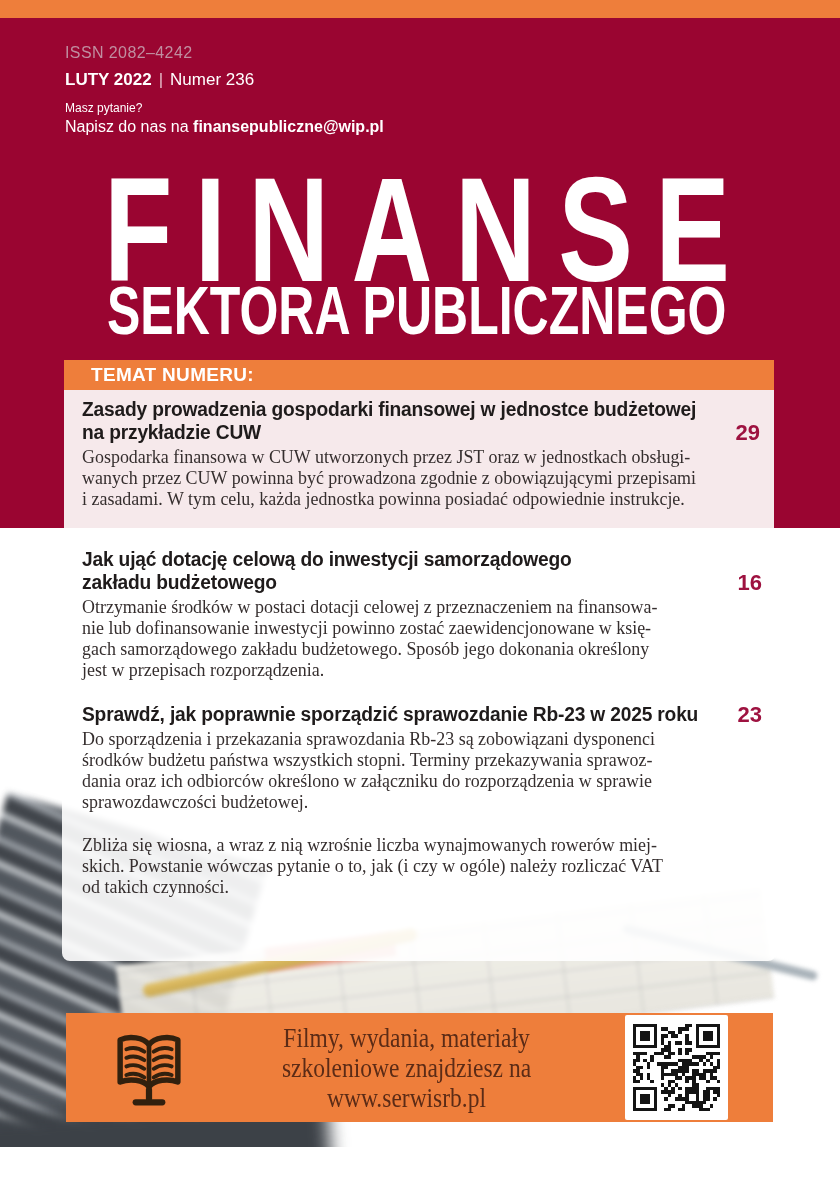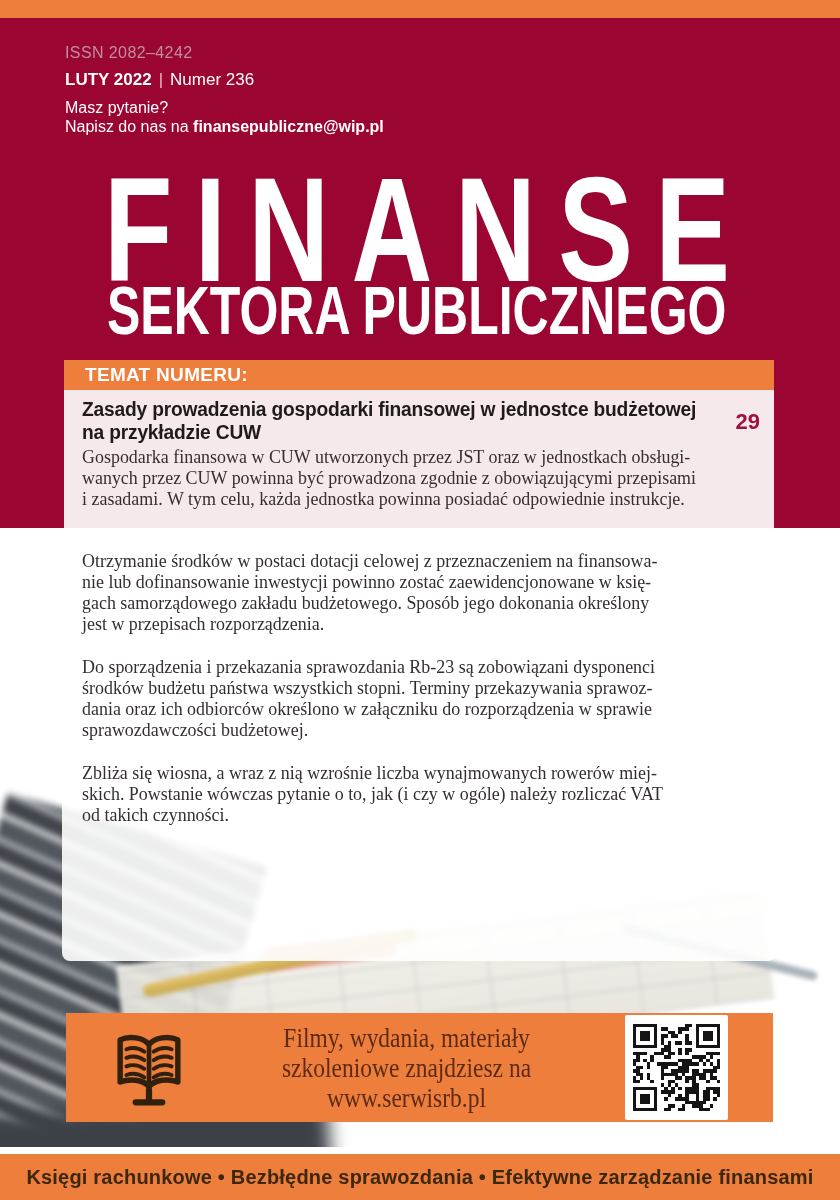--- a/index.html
+++ b/index.html
@@ -8,35 +8,35 @@
 
   
   .topbar{position:absolute;left:0;top:0;width:840px;height:18px;background:#EE7E3B;}
   .header{position:absolute;left:0;top:18px;width:840px;height:510px;background:#9A0531;}
 
   
   .issn{position:absolute;left:65px;top:26px;font-size:16px;color:#C08EA0;letter-spacing:.4px;}
   .issueline{position:absolute;left:65px;top:52px;font-size:17px;color:#fff;}
   .issueline .b{font-weight:bold;}
   .issueline .sep{margin:0 7px;color:#E7BFCB;font-weight:400;}
-  .ask{position:absolute;left:65px;top:81px;font-size:16px;color:#fff;line-height:18px;}
+  .ask{position:absolute;left:65px;top:81px;font-size:12px;color:#fff;line-height:18px;}
   .write{position:absolute;left:65px;top:100px;font-size:16px;color:#fff;line-height:18px;}
   .write .email{font-weight:bold;}
 
   
   .mast-title{position:absolute;left:104px;top:138px;margin:0;color:#fff;
       font-size:112px;font-weight:bold;line-height:1;letter-spacing:.2em;
       transform:scaleY(1.33);transform-origin:left top;white-space:nowrap;}
   .mast-sub{position:absolute;left:107px;top:258px;margin:0;color:#fff;
       font-size:50px;font-weight:bold;line-height:1;letter-spacing:0;
       transform:scaleY(1.38);transform-origin:left top;white-space:nowrap;}
 
   
   .temat{position:absolute;left:64px;top:360px;width:710px;height:30px;background:#EE7E3B;
-      color:#fff;font-weight:bold;font-size:19px;line-height:30px;padding-left:21px;
+      color:#fff;font-weight:bold;font-size:19px;line-height:30px;padding-left:27px;
       box-sizing:border-box;letter-spacing:.3px;}
   .pinkbox{position:absolute;left:64px;top:390px;width:710px;height:138px;background:#F6E9EB;
       box-sizing:border-box;padding:8px 14px 0 18px;}
 
   
   .photo{position:absolute;left:0;top:528px;width:840px;height:619px;overflow:hidden;
     background:
       radial-gradient(300px 200px at 3% 14%, rgba(72,60,66,.9), transparent 65%),
       radial-gradient(220px 380px at -2% 42%, rgba(136,110,116,.55), transparent 70%),
       radial-gradient(230px 260px at 98% 17%, rgba(198,148,132,.95), transparent 66%),
@@ -63,21 +63,21 @@
       filter:blur(9px);transform:rotate(-4deg);}
 
   .white-strip{position:absolute;left:0;top:528px;width:840px;height:11px;background:#fff;}
 
   
   .panel{position:absolute;left:62px;top:539px;width:714px;height:422px;background:rgba(255,255,255,.9);
       border-radius:8px;box-sizing:border-box;padding:9px 14px 0 20px;}
 
   
   .article{margin-bottom:22px;}
-  .art-head{display:flex;align-items:center;}
+  .art-head{display:flex;align-items:flex-end;}
   .art-title{margin:0;flex:1;min-width:0;font-size:20px;line-height:23px;font-weight:bold;
       color:#1F1B1B;white-space:pre;letter-spacing:-.2px;
       transform:scaleX(.96);transform-origin:left bottom;}
   .art-page{flex:none;width:44px;text-align:right;font-size:22px;line-height:23px;
       font-weight:bold;color:#9E1240;}
   .art-body{margin:3px 0 0 0;font-family:"Liberation Serif",serif;font-size:18.5px;
       line-height:21px;color:#352E2E;white-space:pre;
       transform:scaleX(.97);transform-origin:left top;}
 
   
@@ -138,26 +138,35 @@
         <div class="art-page">29</div>
       </div>
       <p class="art-body">Gospodarka finansowa w CUW utworzonych przez JST oraz w jednostkach obsługi-
 wanych przez CUW powinna być prowadzona zgodnie z obowiązującymi przepisami
 i zasadami. W tym celu, każda jednostka powinna posiadać odpowiednie instrukcje.</p>
     </div>
   </div>
 
   <div class="panel">
     <div class="article">
+      <div class="art-head">
+        <h3 class="art-title">Jak ująć dotację celową do inwestycji samorządowego
+zakładu budżetowego</h3>
+        <div class="art-page">16</div>
+      </div>
       <p class="art-body">Otrzymanie środków w postaci dotacji celowej z przeznaczeniem na finansowa-
 nie lub dofinansowanie inwestycji powinno zostać zaewidencjonowane w księ-
 gach samorządowego zakładu budżetowego. Sposób jego dokonania określony
 jest w przepisach rozporządzenia.</p>
     </div>
     <div class="article">
+      <div class="art-head">
+        <h3 class="art-title">Sprawdź, jak poprawnie sporządzić sprawozdanie Rb-23 w 2025 roku</h3>
+        <div class="art-page">23</div>
+      </div>
       <p class="art-body">Do sporządzenia i przekazania sprawozdania Rb-23 są zobowiązani dysponenci
 środków budżetu państwa wszystkich stopni. Terminy przekazywania sprawoz-
 dania oraz ich odbiorców określono w załączniku do rozporządzenia w sprawie
 sprawozdawczości budżetowej.</p>
     </div>
     <div class="article">
       <p class="art-body">Zbliża się wiosna, a wraz z nią wzrośnie liczba wynajmowanych rowerów miej-
 skich. Powstanie wówczas pytanie o to, jak (i czy w ogóle) należy rozliczać VAT
 od takich czynności.</p>
     </div>
@@ -398,17 +407,14 @@
           <rect x="80" y="8" width="20" height="20" fill="#ffffff"></rect>
           <rect x="84" y="12" width="12" height="12" fill="#141414"></rect>
           <rect x="4" y="76" width="28" height="28" fill="#141414"></rect>
           <rect x="8" y="80" width="20" height="20" fill="#ffffff"></rect>
           <rect x="12" y="84" width="12" height="12" fill="#141414"></rect>
         </svg>
     </div>
   </div>
 
   <div class="white-line"></div>
-  <div class="footer">
-    <div class="footer-text">Księgi rachunkowe • Bezbłędne sprawozdania • Efektywne zarządzanie finansami</div>
-  </div>
 
 </div>
 
 </body></html>

